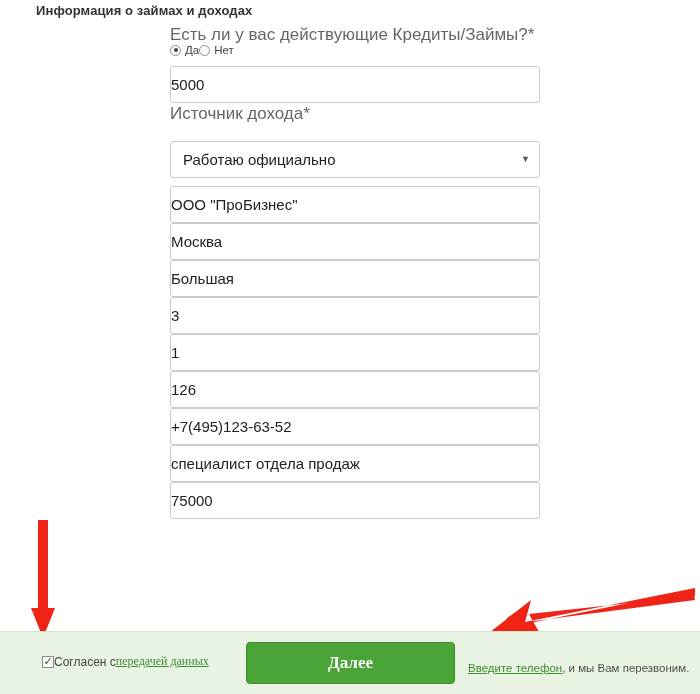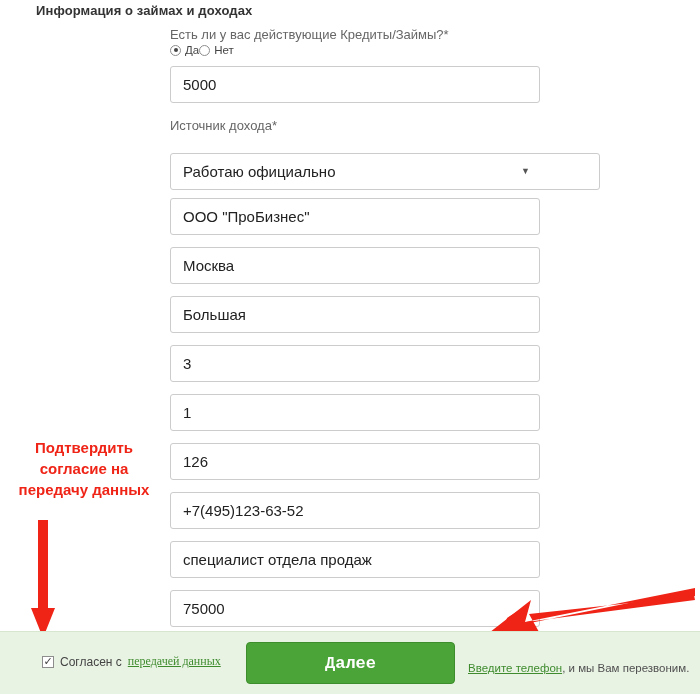--- a/index.html
+++ b/index.html
@@ -29,21 +29,21 @@
     color: #333333;
     letter-spacing: 0.1px;
   }
   .form {
     position: absolute;
     left: 170px;
     top: 28px;
     width: 370px;
   }
   .field-label {
-    font-size: 13px;
+    font-size: 17px;
     color: #666666;
     margin-bottom: 2px;
     line-height: 14px;
   }
   .radio-row {
     display: flex;
     align-items: center;
     gap: 0;
     margin-bottom: 10px;
     margin-top: 2px;
@@ -78,32 +78,32 @@
   .text-input {
     width: 370px;
     height: 37px;
     box-sizing: border-box;
     border: 1px solid #cccccc;
     border-radius: 3px;
     background: #ffffff;
     font-family: "Liberation Sans", sans-serif;
     font-size: 15px;
     color: #222222;
-    padding: 0 12px;
-    margin-bottom: 12px;
+    padding: 0 0;
+    margin-bottom: 0;
     outline: none;
   }
   .select-wrap {
     position: relative;
     width: 370px;
     height: 37px;
     margin-bottom: 8px;
   }
   .select-input {
-    width: 430px;
+    width: 370px;
     height: 37px;
     box-sizing: border-box;
     border: 1px solid #cccccc;
     border-radius: 3px;
     background: #ffffff;
     font-family: "Liberation Sans", sans-serif;
     font-size: 15px;
     color: #222222;
     padding: 0 26px 0 12px;
     line-height: 35px;
@@ -156,21 +156,21 @@
     height: 62px;
     background: #e9f3e4;
     border-top: 1px solid #d7e6cf;
   }
   .agree {
     position: absolute;
     left: 42px;
     top: 22px;
     display: flex;
     align-items: center;
-    gap: 6px;
+    gap: 0;
     font-size: 12px;
     color: #444444;
   }
   .checkbox {
     width: 12px;
     height: 12px;
     border: 1px solid #8d8d8d;
     background: #ffffff;
     box-sizing: border-box;
     position: relative;
@@ -194,21 +194,21 @@
   .next-btn {
     position: absolute;
     left: 246px;
     top: 10px;
     width: 209px;
     height: 42px;
     background: #4ba438;
     border: 1px solid #3d8d2c;
     border-radius: 4px;
     color: #ffffff;
-    font-family: Liberation Mono, monospace;
+    font-family: Liberation Serif, serif;
     font-size: 17px;
     font-weight: bold;
     cursor: pointer;
   }
   .support {
     position: absolute;
     left: 468px;
     top: 12px;
     width: 230px;
     font-size: 11.5px;
@@ -255,21 +255,20 @@
     <input class="text-input" value="Большая" style="">
     <input class="text-input" value="3" style="">
     <input class="text-input" value="1" style="">
     <input class="text-input" value="126" style="">
     <input class="text-input" value="+7(495)123-63-52" style="">
     <input class="text-input" value="специалист отдела продаж" style="">
 
     <input class="text-input" value="75000" style="">
   </div>
 
-  <div class="annot-text">Подтвердить согласие на передачу данных</div>
 
   <svg class="arrow-down" viewBox="0 0 24 118">
     <rect x="7" y="0" width="10" height="92" fill="#ef2417"></rect>
     <polygon points="0,88 24,88 12,118" fill="#ef2417"></polygon>
   </svg>
 
   <svg class="arrow-right" viewBox="0 0 240 60">
     <polygon points="238,2 60,38 74,16 52,30 46,52 56,36 240,12" fill="#ef2417"></polygon>
     <polygon points="240,0 70,34 76,12 30,48 84,44 74,26 240,8" fill="#ef2417"></polygon>
   </svg>

